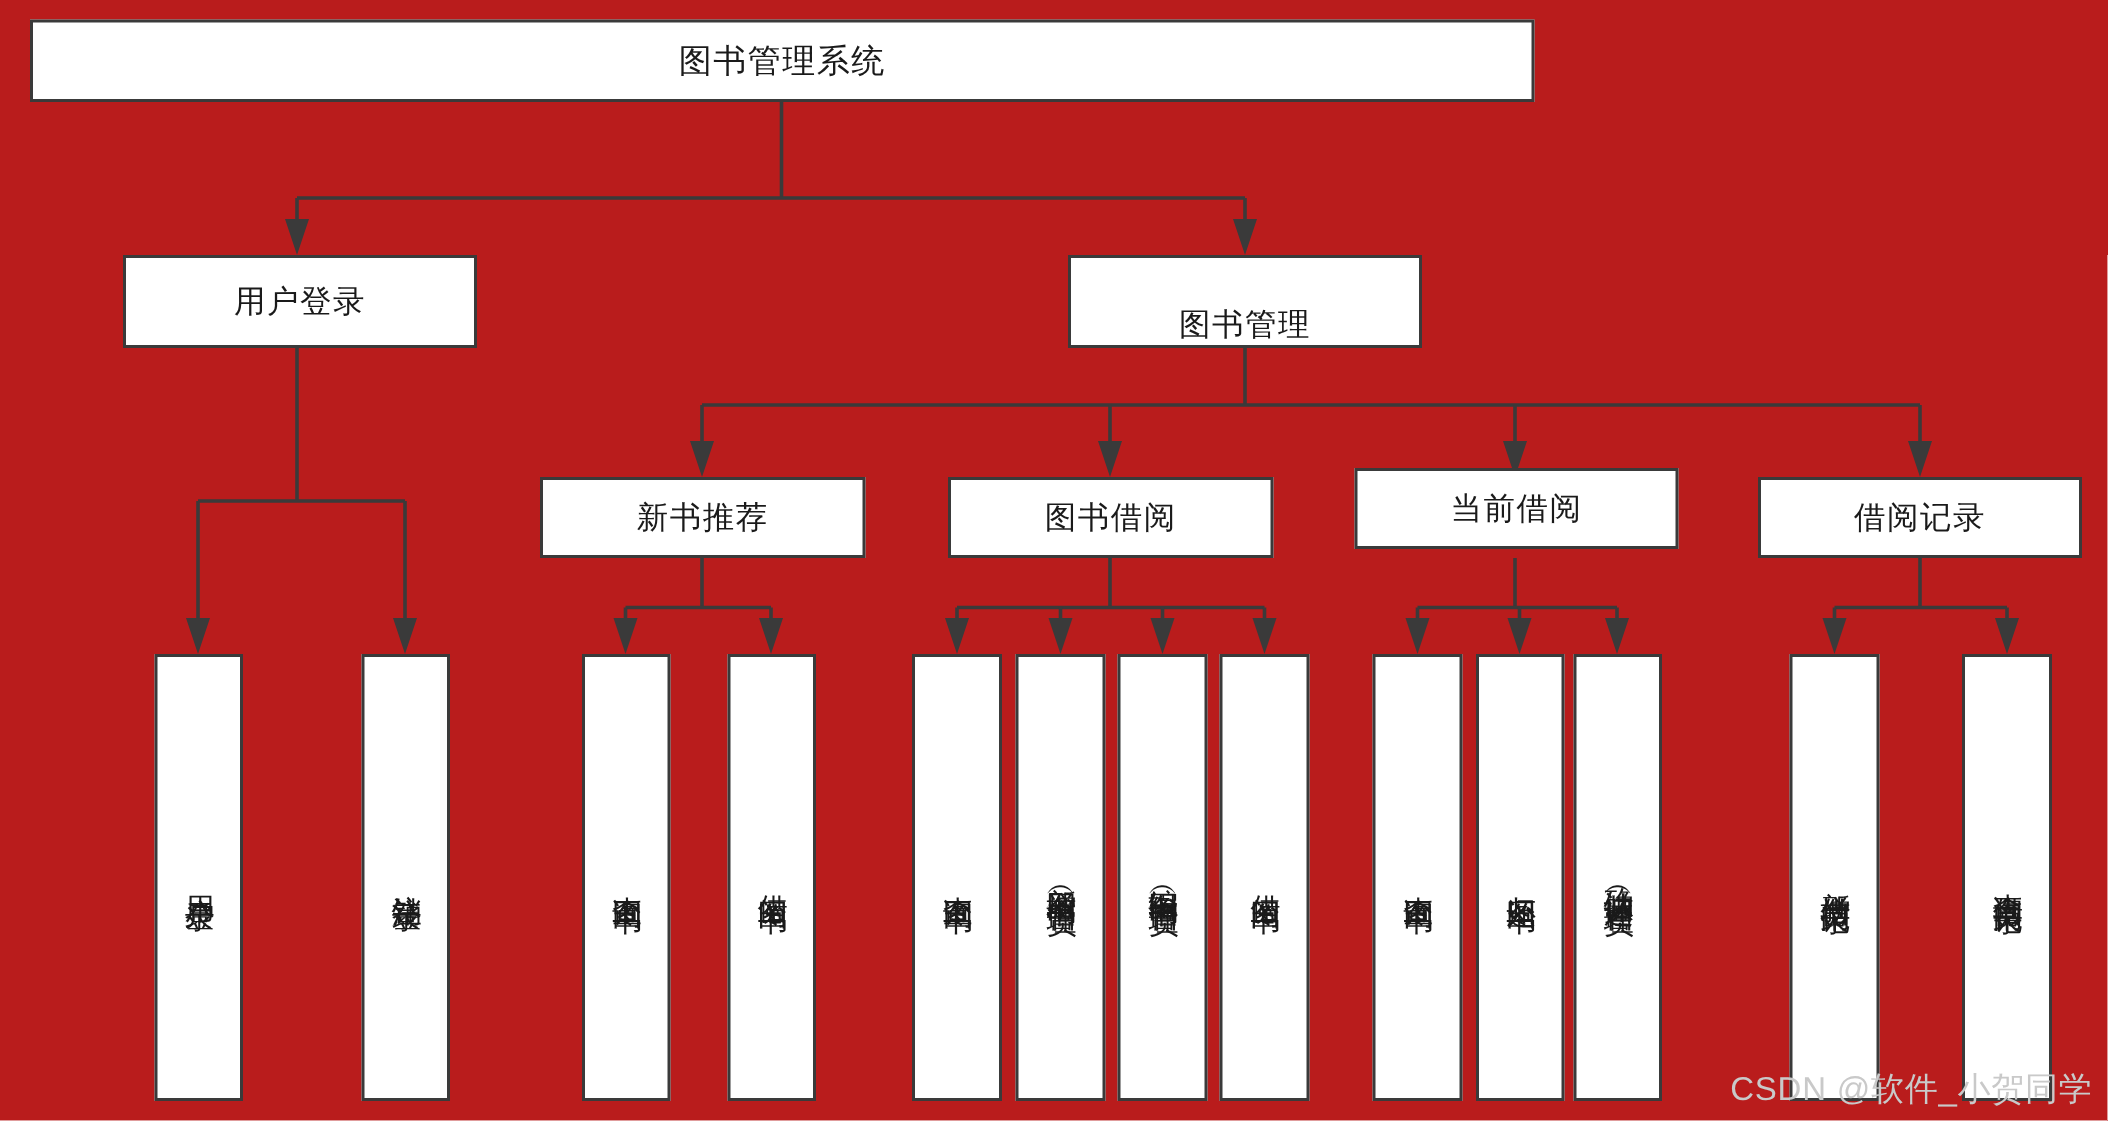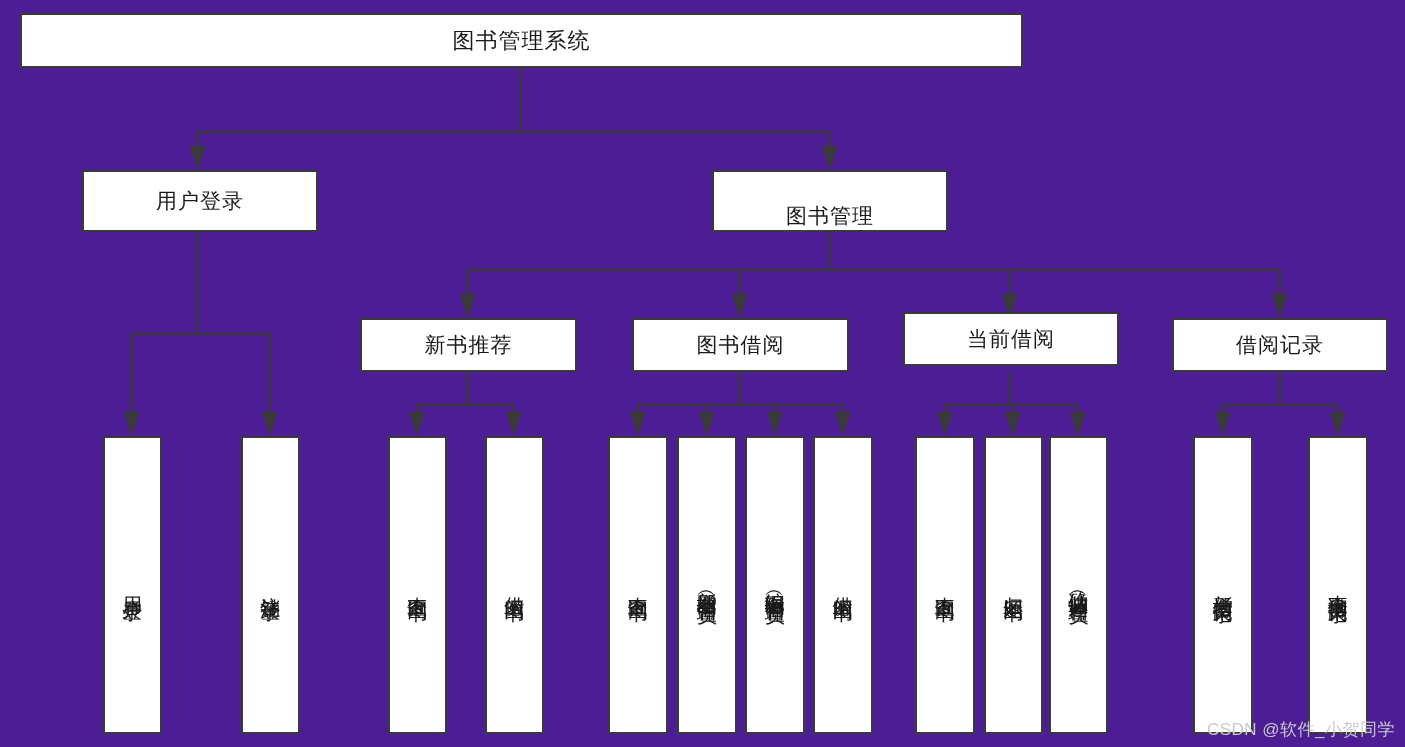--- a/index.html
+++ b/index.html
@@ -7,21 +7,21 @@
     padding: 0;
     background: #ffffff;
   }
   body {
     font-family: "Liberation Sans", "DejaVu Sans", sans-serif;
   }
   #canvas {
     position: relative;
     width: 1405px;
     height: 747px;
-    background: #4c1d95;
+    background: #b91c1c;
     overflow: hidden;
   }
   .node {
     position: absolute;
     box-sizing: border-box;
     border: 2px solid #3a3a3a;
     background: #ffffff;
     display: flex;
     align-items: center;
     justify-content: center;
@@ -65,21 +65,21 @@
     stroke-width: 2.4;
     fill: none;
   }
   .arw {
     fill: #3a3a3a;
   }
   #watermark {
     position: absolute;
     right: 10px;
     bottom: 6px;
-    font-size: 17px;
+    font-size: 22px;
     color: #c9c9c9;
     white-space: nowrap;
     letter-spacing: 0.5px;
   }
 </style>
 </head>
 <body>
 
 <div id="canvas">
 

